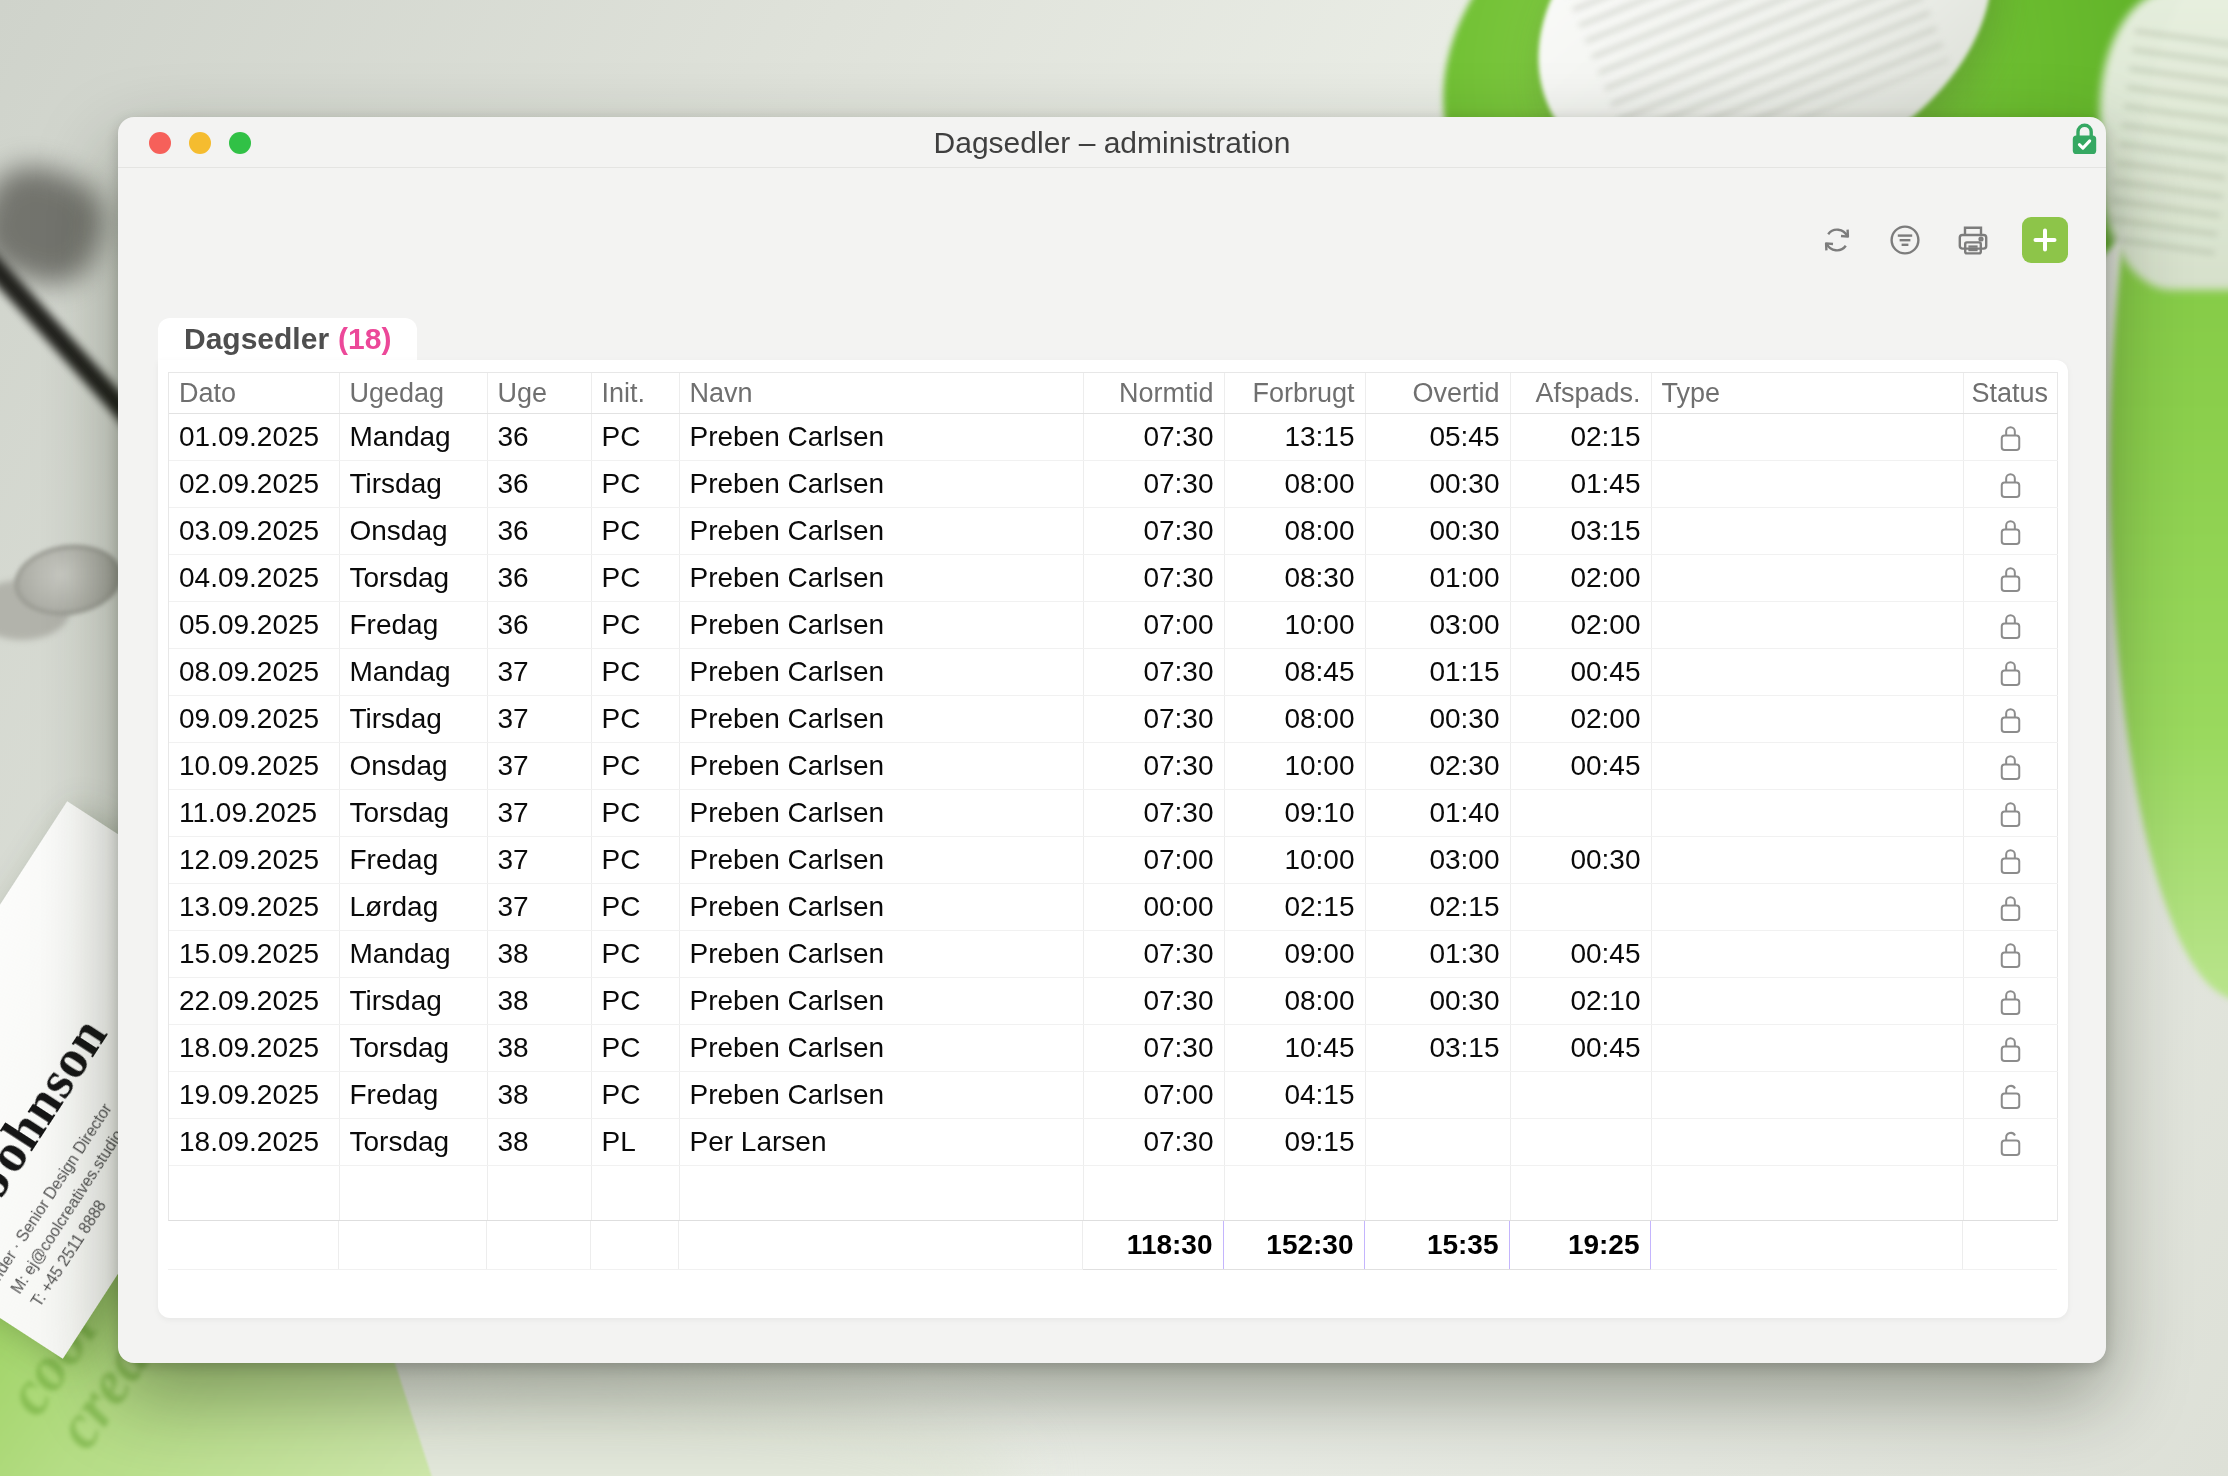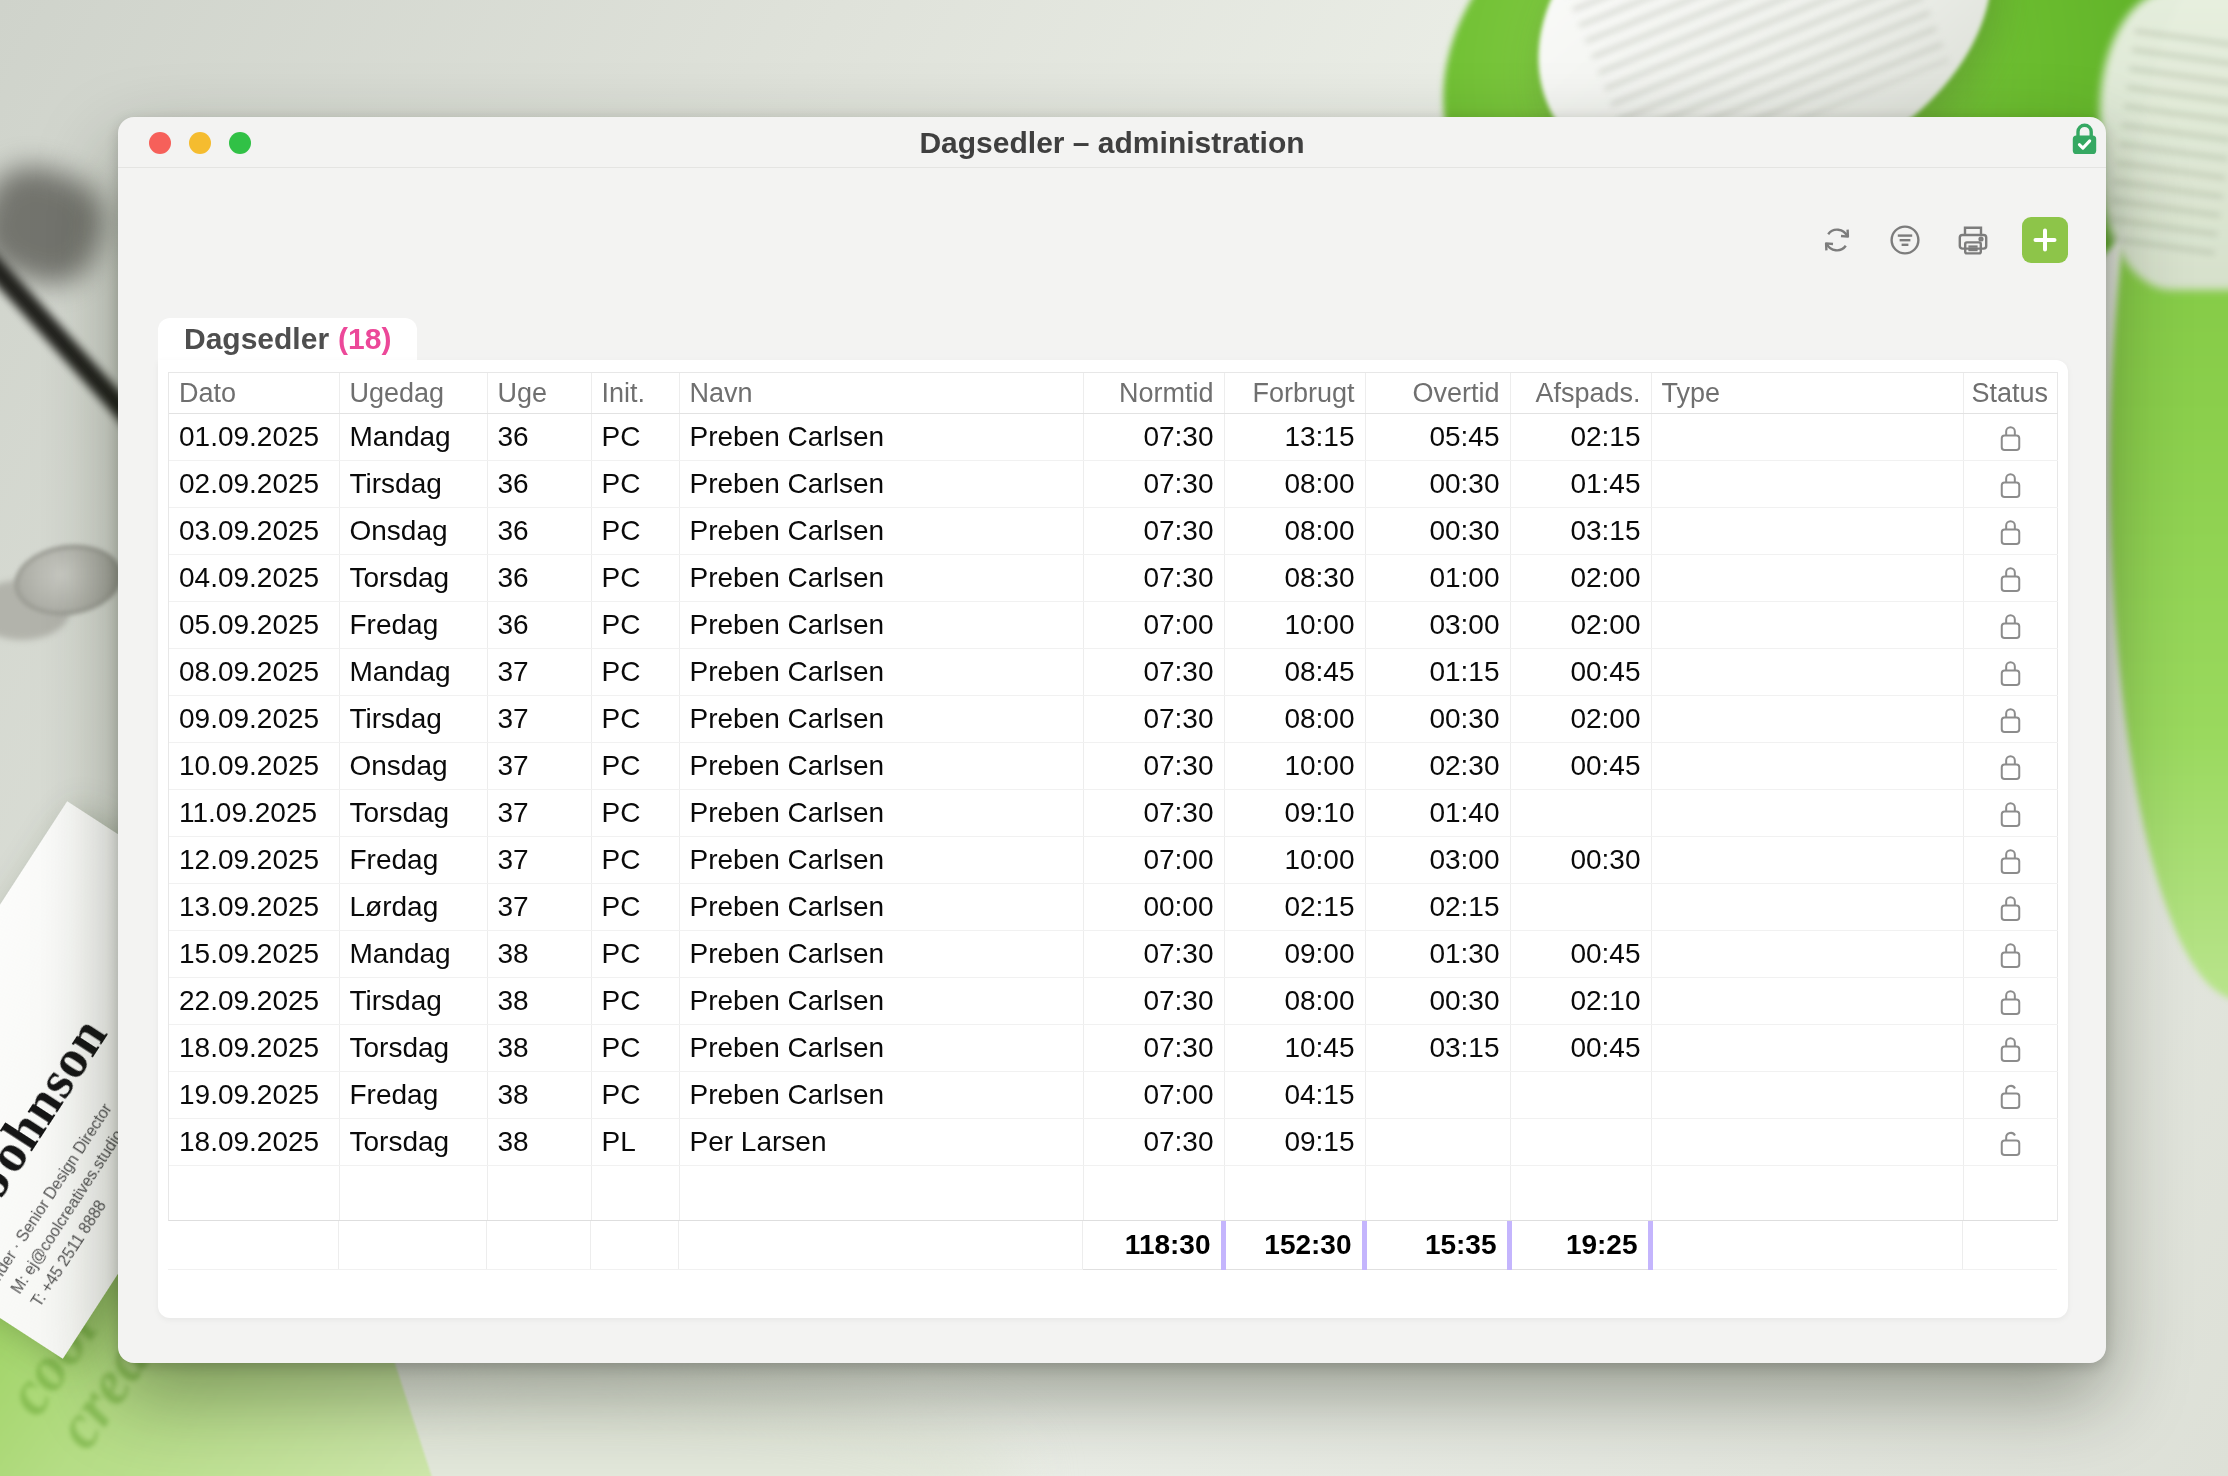--- a/index.html
+++ b/index.html
@@ -49,21 +49,21 @@
   .soft-blob-bottom{left:120px;top:1380px;width:900px;height:200px;background:#e3e8db;
     border-radius:50%;filter:blur(30px);}
 
   
   .window{position:absolute;left:118px;top:117px;width:1988px;height:1246px;
     background:#f3f3f2;border-radius:16px;z-index:5;
     box-shadow:0 34px 80px rgba(20,30,10,.38),0 4px 14px rgba(0,0,0,.18);}
   .titlebar{position:absolute;left:0;top:0;width:100%;height:50px;
     border-bottom:1px solid #e4e4e2;border-radius:16px 16px 0 0;}
   .title{position:absolute;left:0;right:0;top:0;height:50px;line-height:52px;text-align:center;
-    font-size:30px;font-weight:bold;color:#3f3f3f;}
+    font-size:30px;font-weight:normal;color:#3f3f3f;}
   .light{position:absolute;top:15px;width:22px;height:22px;border-radius:50%;}
   .light.red{left:31px;background:#f6605a;}
   .light.yellow{left:71px;background:#f5bc2f;}
   .light.green{left:111px;background:#31c146;}
   .corner-lock{position:absolute;right:8px;top:5px;}
 
   .toolbar{position:absolute;top:100px;right:38px;display:flex;align-items:center;gap:30px;}
   .tool-icon{width:38px;height:38px;display:block;cursor:pointer;}
   .tool-icon path,.tool-icon rect,.tool-icon circle,.tool-icon line{stroke:#7c7c7c;stroke-width:2.4;fill:none;}
   .plus-btn{width:46px;height:46px;border-radius:9px;background:#8dc549;border:none;cursor:pointer;
@@ -95,21 +95,21 @@
     border-bottom:1px solid #f1f1f1;border-right:1px solid #ededed;white-space:nowrap;overflow:hidden;}
   tbody td:last-child{border-right:none;}
   tbody tr{cursor:default;}
   td.status-cell{text-align:center;}
   .lock{vertical-align:middle;}
   .lock path,.lock rect{stroke:#8c8c8c;stroke-width:2.4;fill:none;}
   tr.filler td{height:52px;border-bottom:none;}
 
   .totals-table td{height:46px;font-size:28px;}
   .totals-table td.tot{font-weight:bold;color:#000;text-align:right;padding-right:10px;
-    border-right:5px solid #c4b5fd;border-bottom:1px solid #e0e0e0;
+    border-right:1px solid #c4b5fd;border-bottom:1px solid #e0e0e0;
     box-shadow:0 5px 6px -4px rgba(0,0,0,.18);}
   .totals-table td.tot-first{border-left:1px solid #e4e4e4;}
 </style>
 </head>
 <body>
 
 <div class="stage">
 
   <div class="decor green-curl"></div>
   <div class="decor paper-curl"></div>

